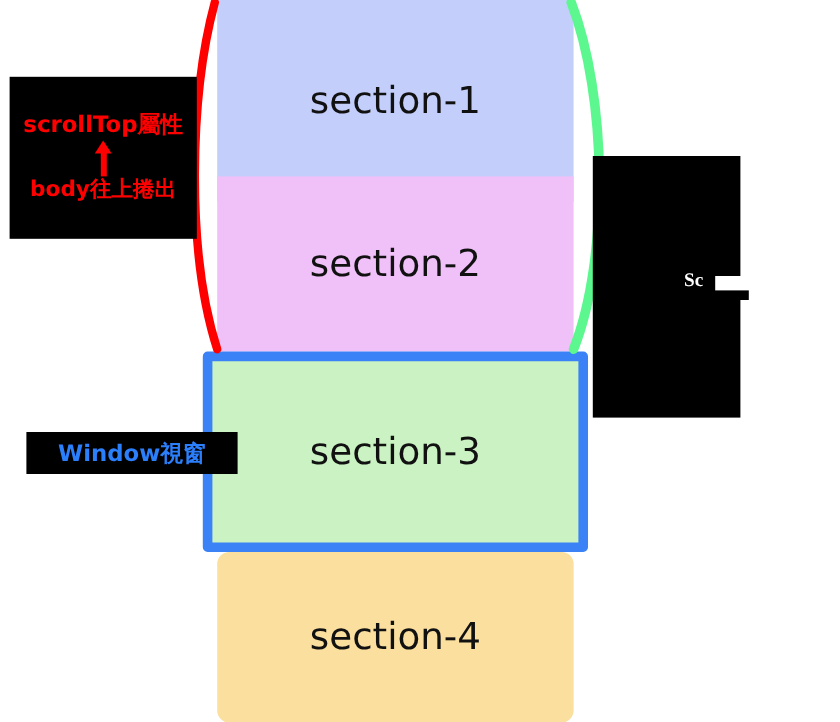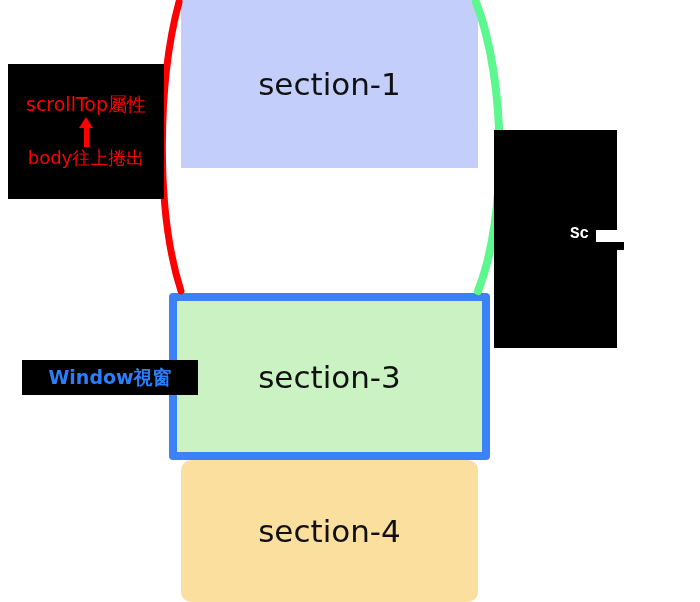--- a/index.html
+++ b/index.html
@@ -60,21 +60,21 @@
     justify-content: center;
     box-sizing: border-box;
   }
   #scrolltop-note {
     left: 8px; top: 64px;
     width: 156px; height: 135px;
     padding: 6px 4px;
   }
   #scrolltop-note .line {
     color: #ff0000;
-    font-weight: normal;
+    font-weight: bold;
     font-size: 19px;
     line-height: 1.05;
     white-space: nowrap;
     font-family: "DejaVu Sans", "Liberation Sans", sans-serif;
   }
   #scrolltop-note .line.sub {
     font-size: 18px;
   }
   .up-arrow {
     position: relative;
@@ -115,21 +115,21 @@
     display: block;
   }
   
   #scroll-right-note .caption {
     position: absolute;
     left: 76px; top: 95px;
     color: #ffffff;
     font-weight: bold;
     font-size: 16px;
     white-space: nowrap;
-    font-family: Liberation Mono, monospace;
+    font-family: Liberation Serif, serif;
     z-index: 2;
   }
   #scroll-right-note .redaction {
     position: absolute;
     left: 102px; top: 100px;
     width: 64px; height: 14px;
     background: #ffffff;
     z-index: 3;
   }
   #scroll-right-note .redaction2 {
@@ -142,20 +142,23 @@
 </style>
 </head>
 <body>
 
 <div id="canvas">
 
   <div class="section" id="section-1">
     <span>section-1</span>
   </div>
 
+  <div class="section" id="section-2">
+    <span>section-2</span>
+  </div>
 
   <div class="section" id="section-3">
     <span>section-3</span>
   </div>
 
   <div class="section" id="section-4">
     <span>section-4</span>
   </div>
 
   <svg class="curve" viewBox="0 0 700 602" xmlns="http://www.w3.org/2000/svg">

